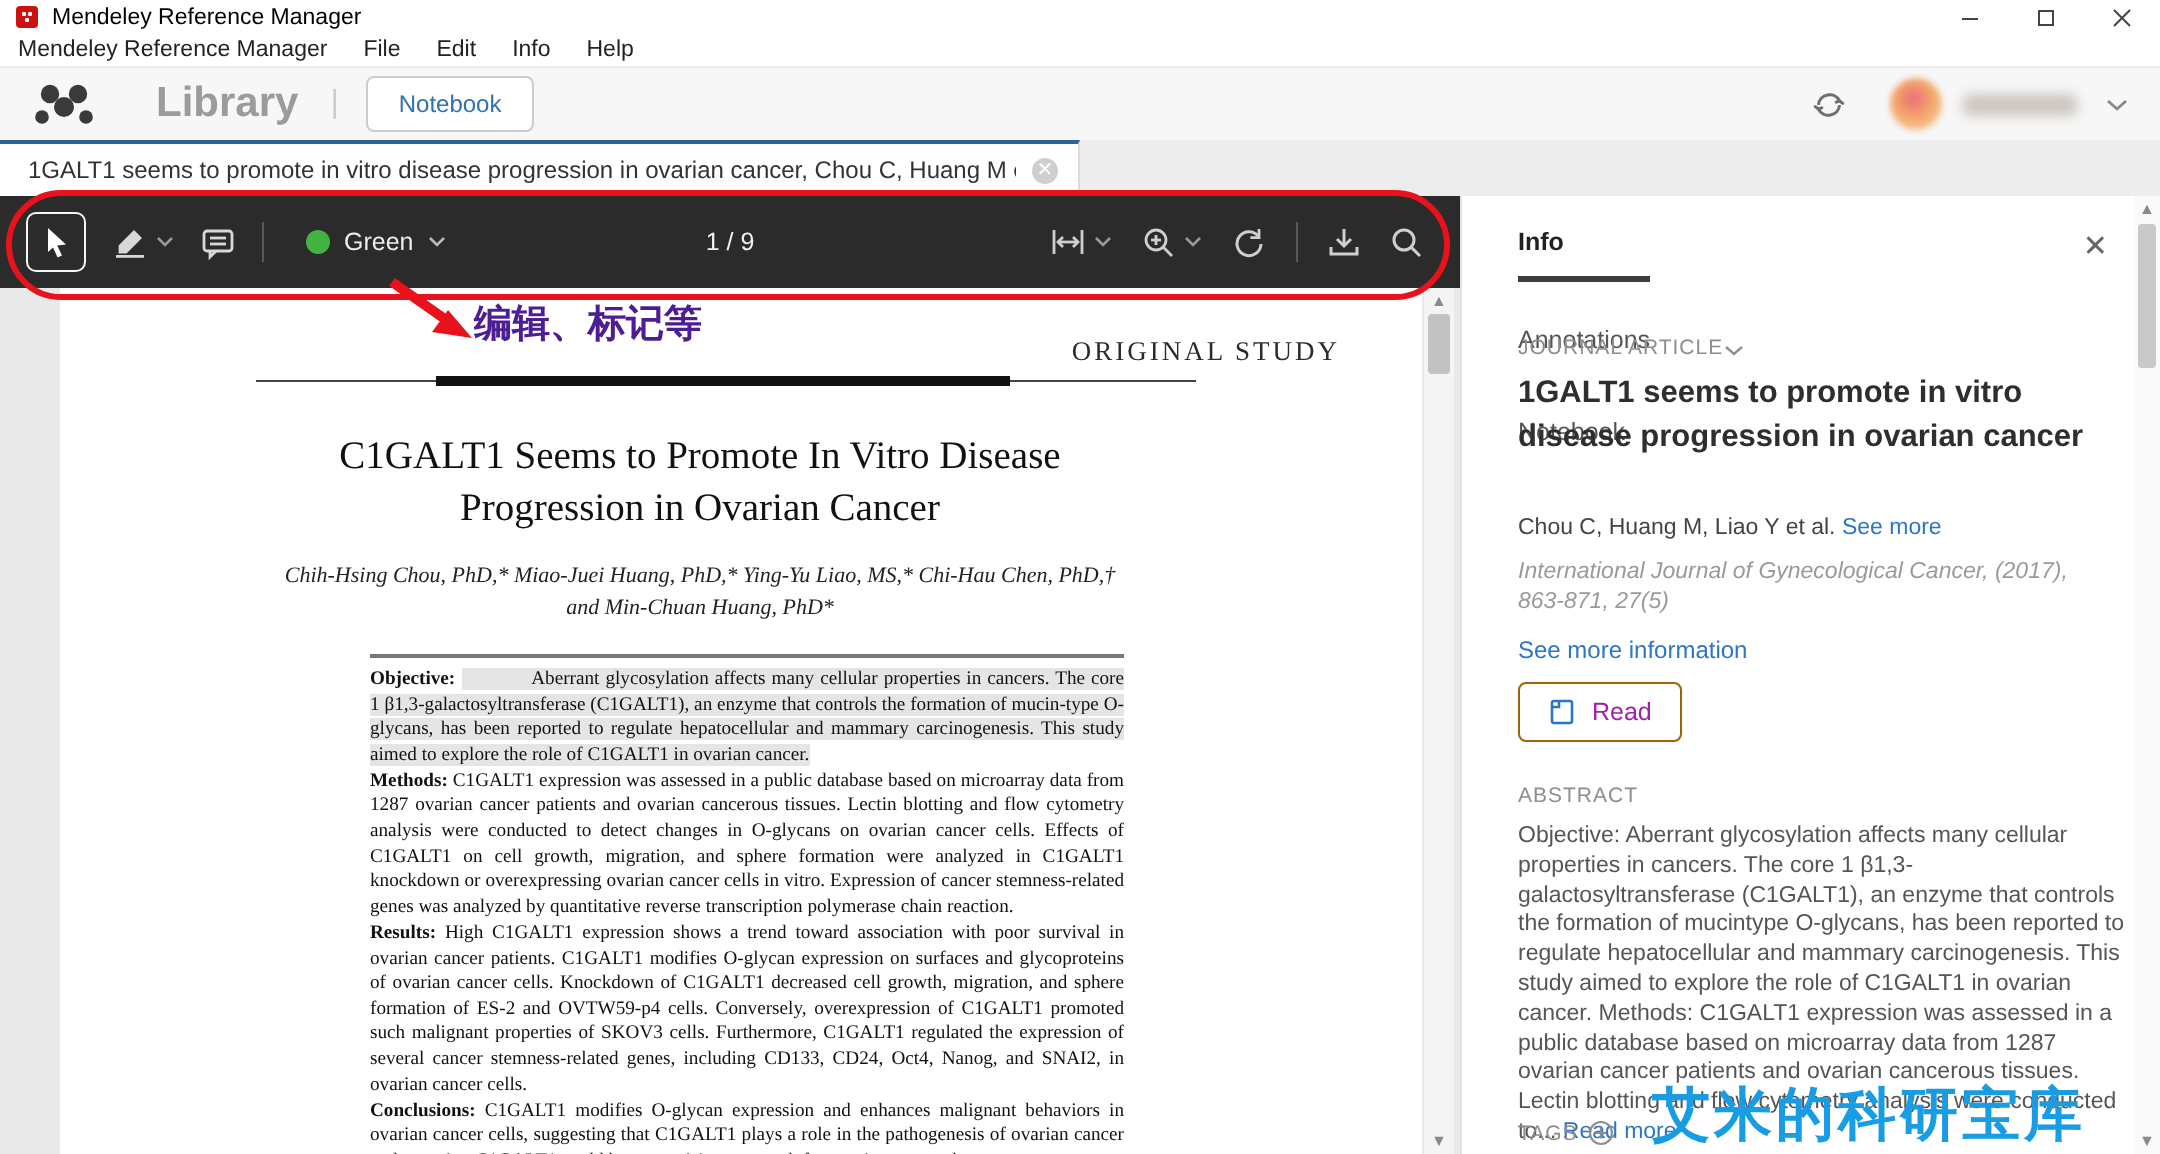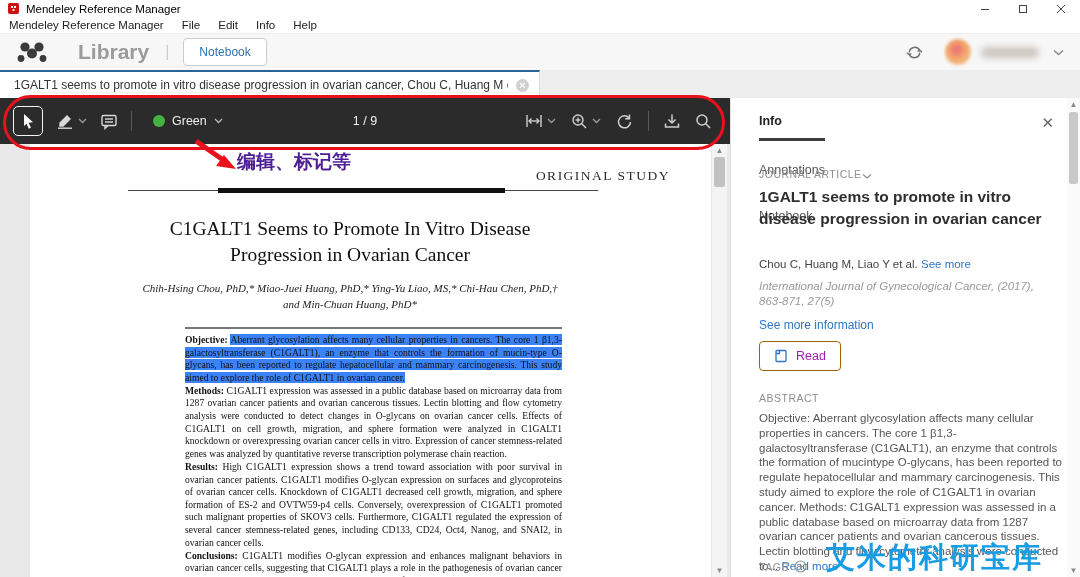--- a/index.html
+++ b/index.html
@@ -54,21 +54,21 @@
   .pdf-page { position:absolute; left:30px; top:0; width:681px; height:433px; background:#fff; font-family:"Liberation Serif", serif; color:#1a1a1a; }
   .section-label { position:absolute; top:24px; left:0; width:640px; text-align:right; font-variant:small-caps; letter-spacing:1.5px; font-size:13.5px; color:#2b2b2b; }
   .head-rule { position:absolute; top:46px; left:98px; width:470px; height:1px; background:#444; }
   .head-rule-thick { position:absolute; top:-2px; left:90px; width:287px; height:4.5px; background:#111; }
   .paper-title { position:absolute; top:72px; left:0; width:640px; text-align:center; font-size:19.5px; line-height:26px; color:#111; }
   .paper-authors { position:absolute; top:136px; left:0; width:640px; text-align:center; font-style:italic; font-size:11px; line-height:16px; color:#222; }
   .abs-rule { position:absolute; top:183px; left:155px; width:377px; height:1.5px; background:#777; }
   .abstract { position:absolute; top:190px; left:155px; width:377px; font-size:9.6px; line-height:12.6px; text-align:justify; color:#111; }
   .abstract p { margin-bottom:0.5px; }
   .abstract b { font-weight:bold; }
-  .hl { background:#3b82f6; }
+  .hl { background:#e5e5e5;padding-left:35px; }
   
   .pdf-scroll { position:absolute; right:3px; top:0; width:15px; height:433px; background:#f4f4f4; }
   .scroll-arrow { position:absolute; left:0; width:15px; height:13px; color:#8a8a8a; font-size:8px; text-align:center; line-height:13px; }
   .pdf-thumb { position:absolute; left:2px; top:13px; width:11px; height:30px; background:#c2c2c2; border-radius:2px; }
   
   .right-panel { position:absolute; left:730px; top:98px; width:350px; height:479px; background:#fff; border-left:1px solid #e2e2e2; }
   .panel-tabs { position:absolute; left:28px; top:16px; display:flex; gap:22px; font-size:12.5px; color:#555;flex-direction:column; }
   .panel-tab { padding-bottom:10px; cursor:pointer; }
   .panel-tab.active { color:#222; font-weight:bold; border-bottom:3px solid #3d3d3d; }
   .panel-close { position:absolute; right:26px; top:16px; font-size:15px; color:#666; cursor:pointer; }

